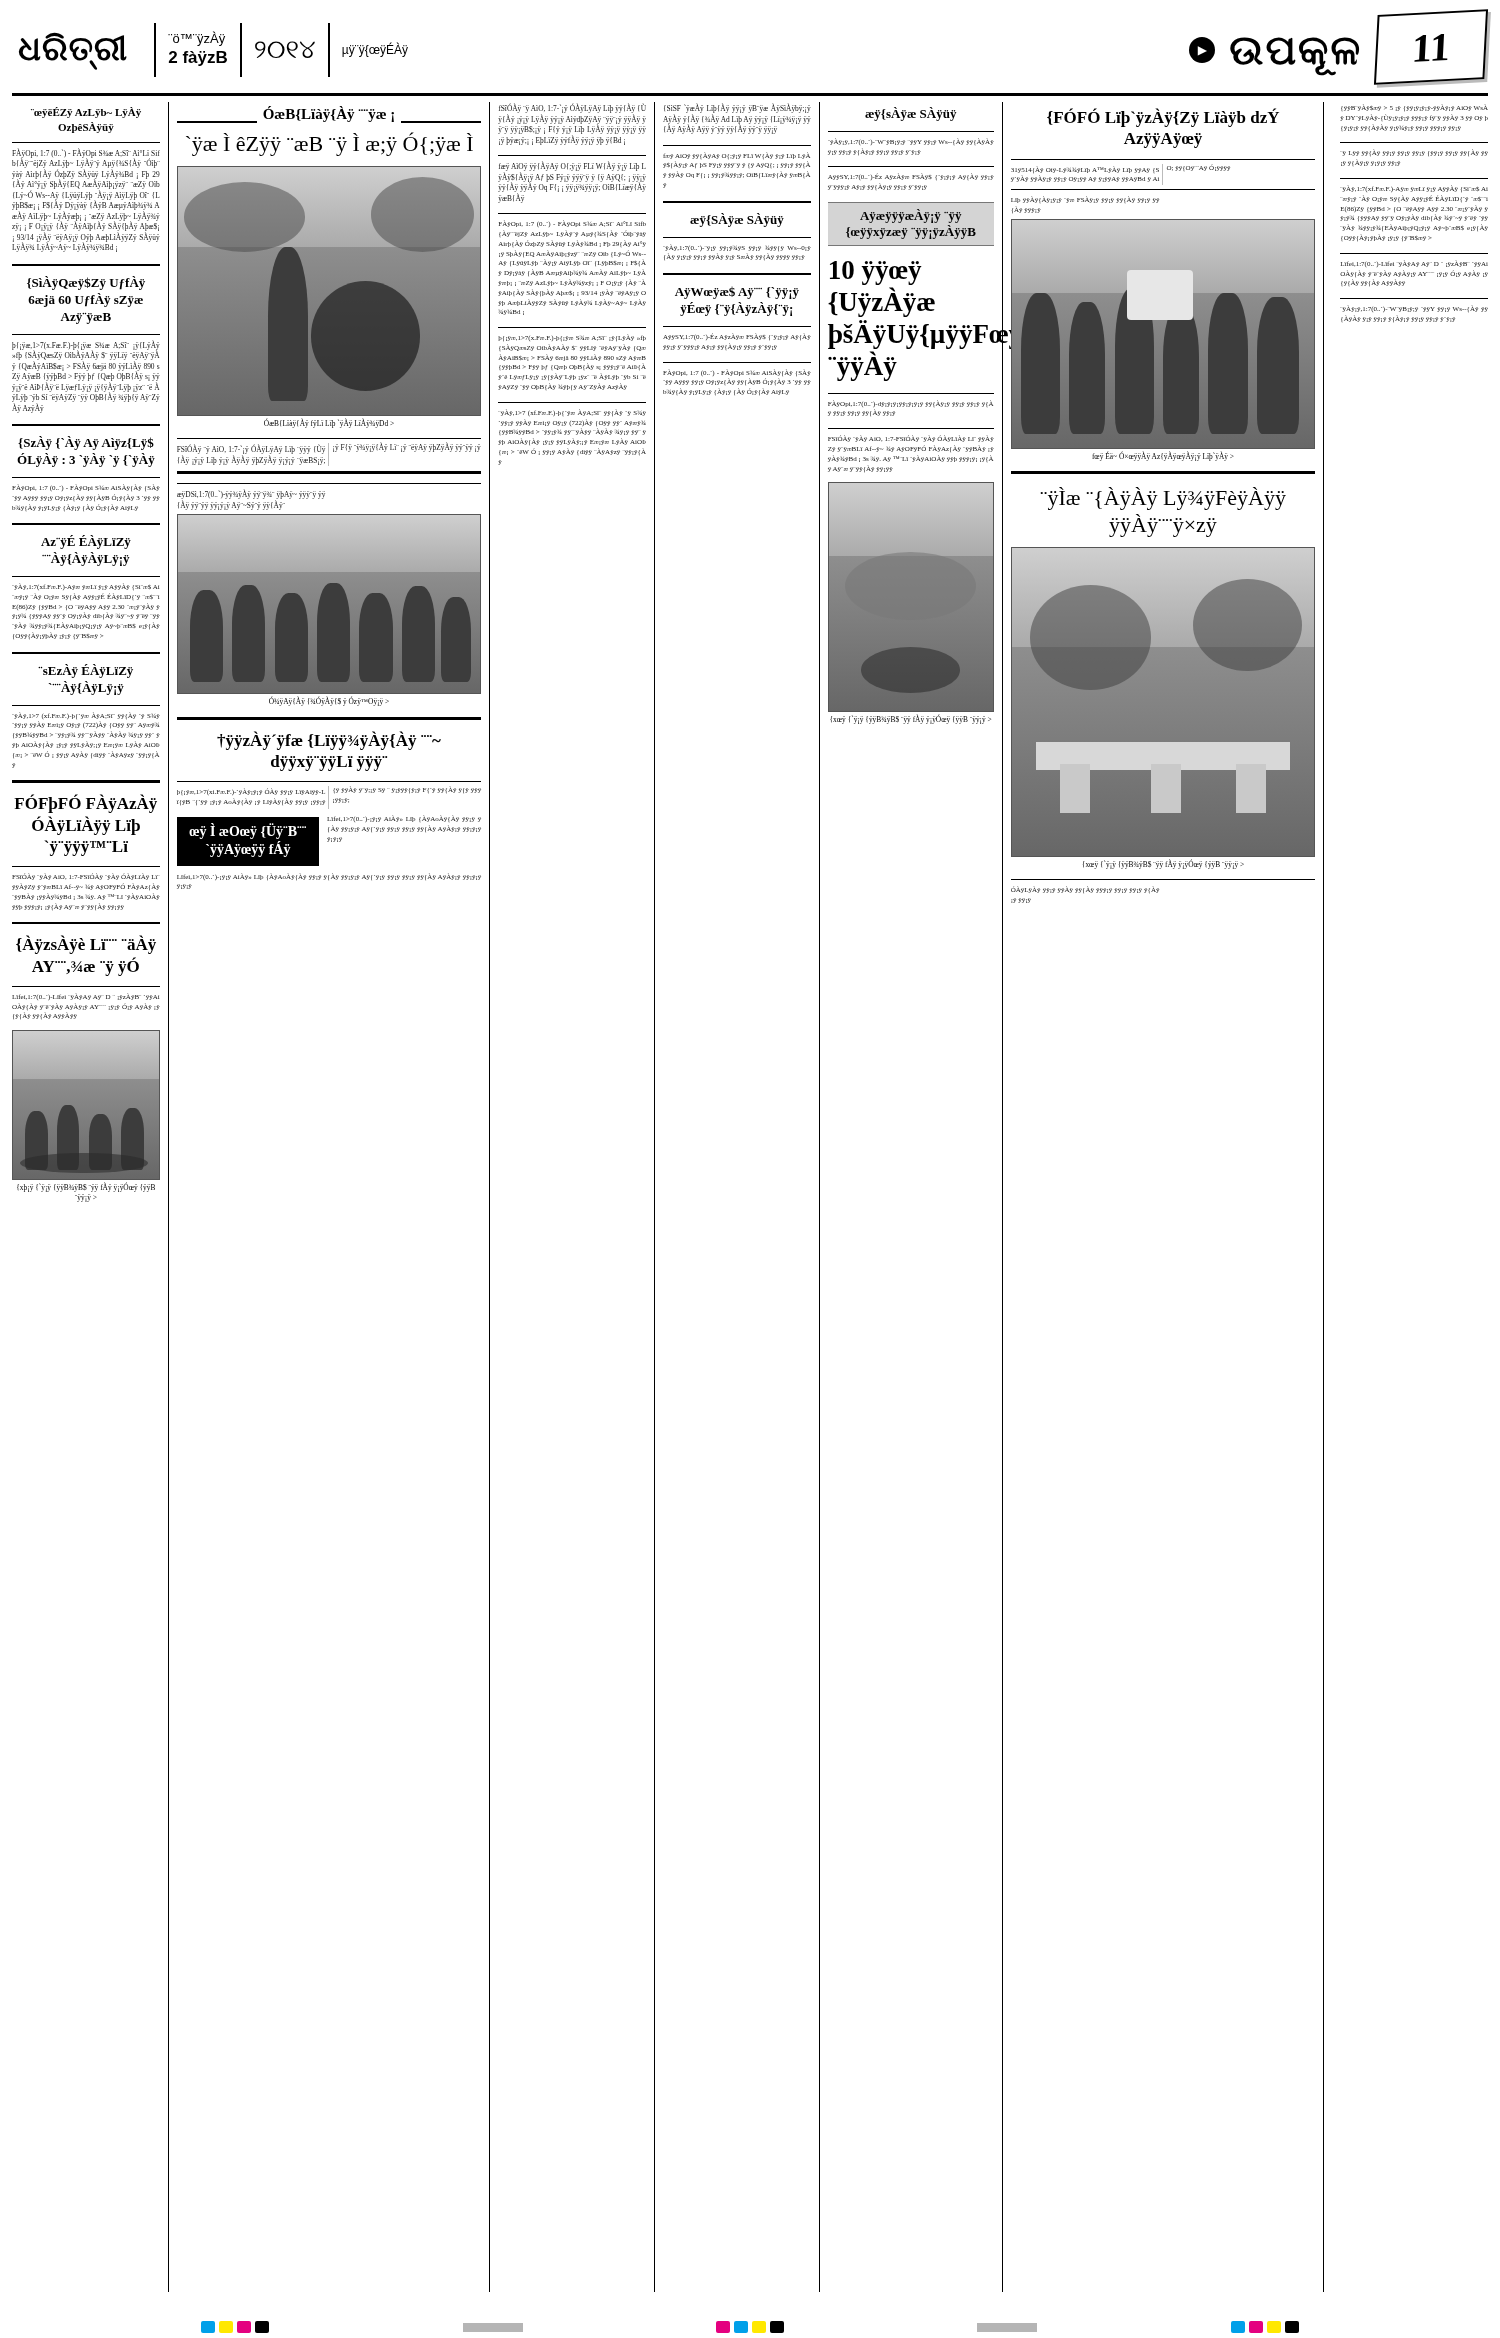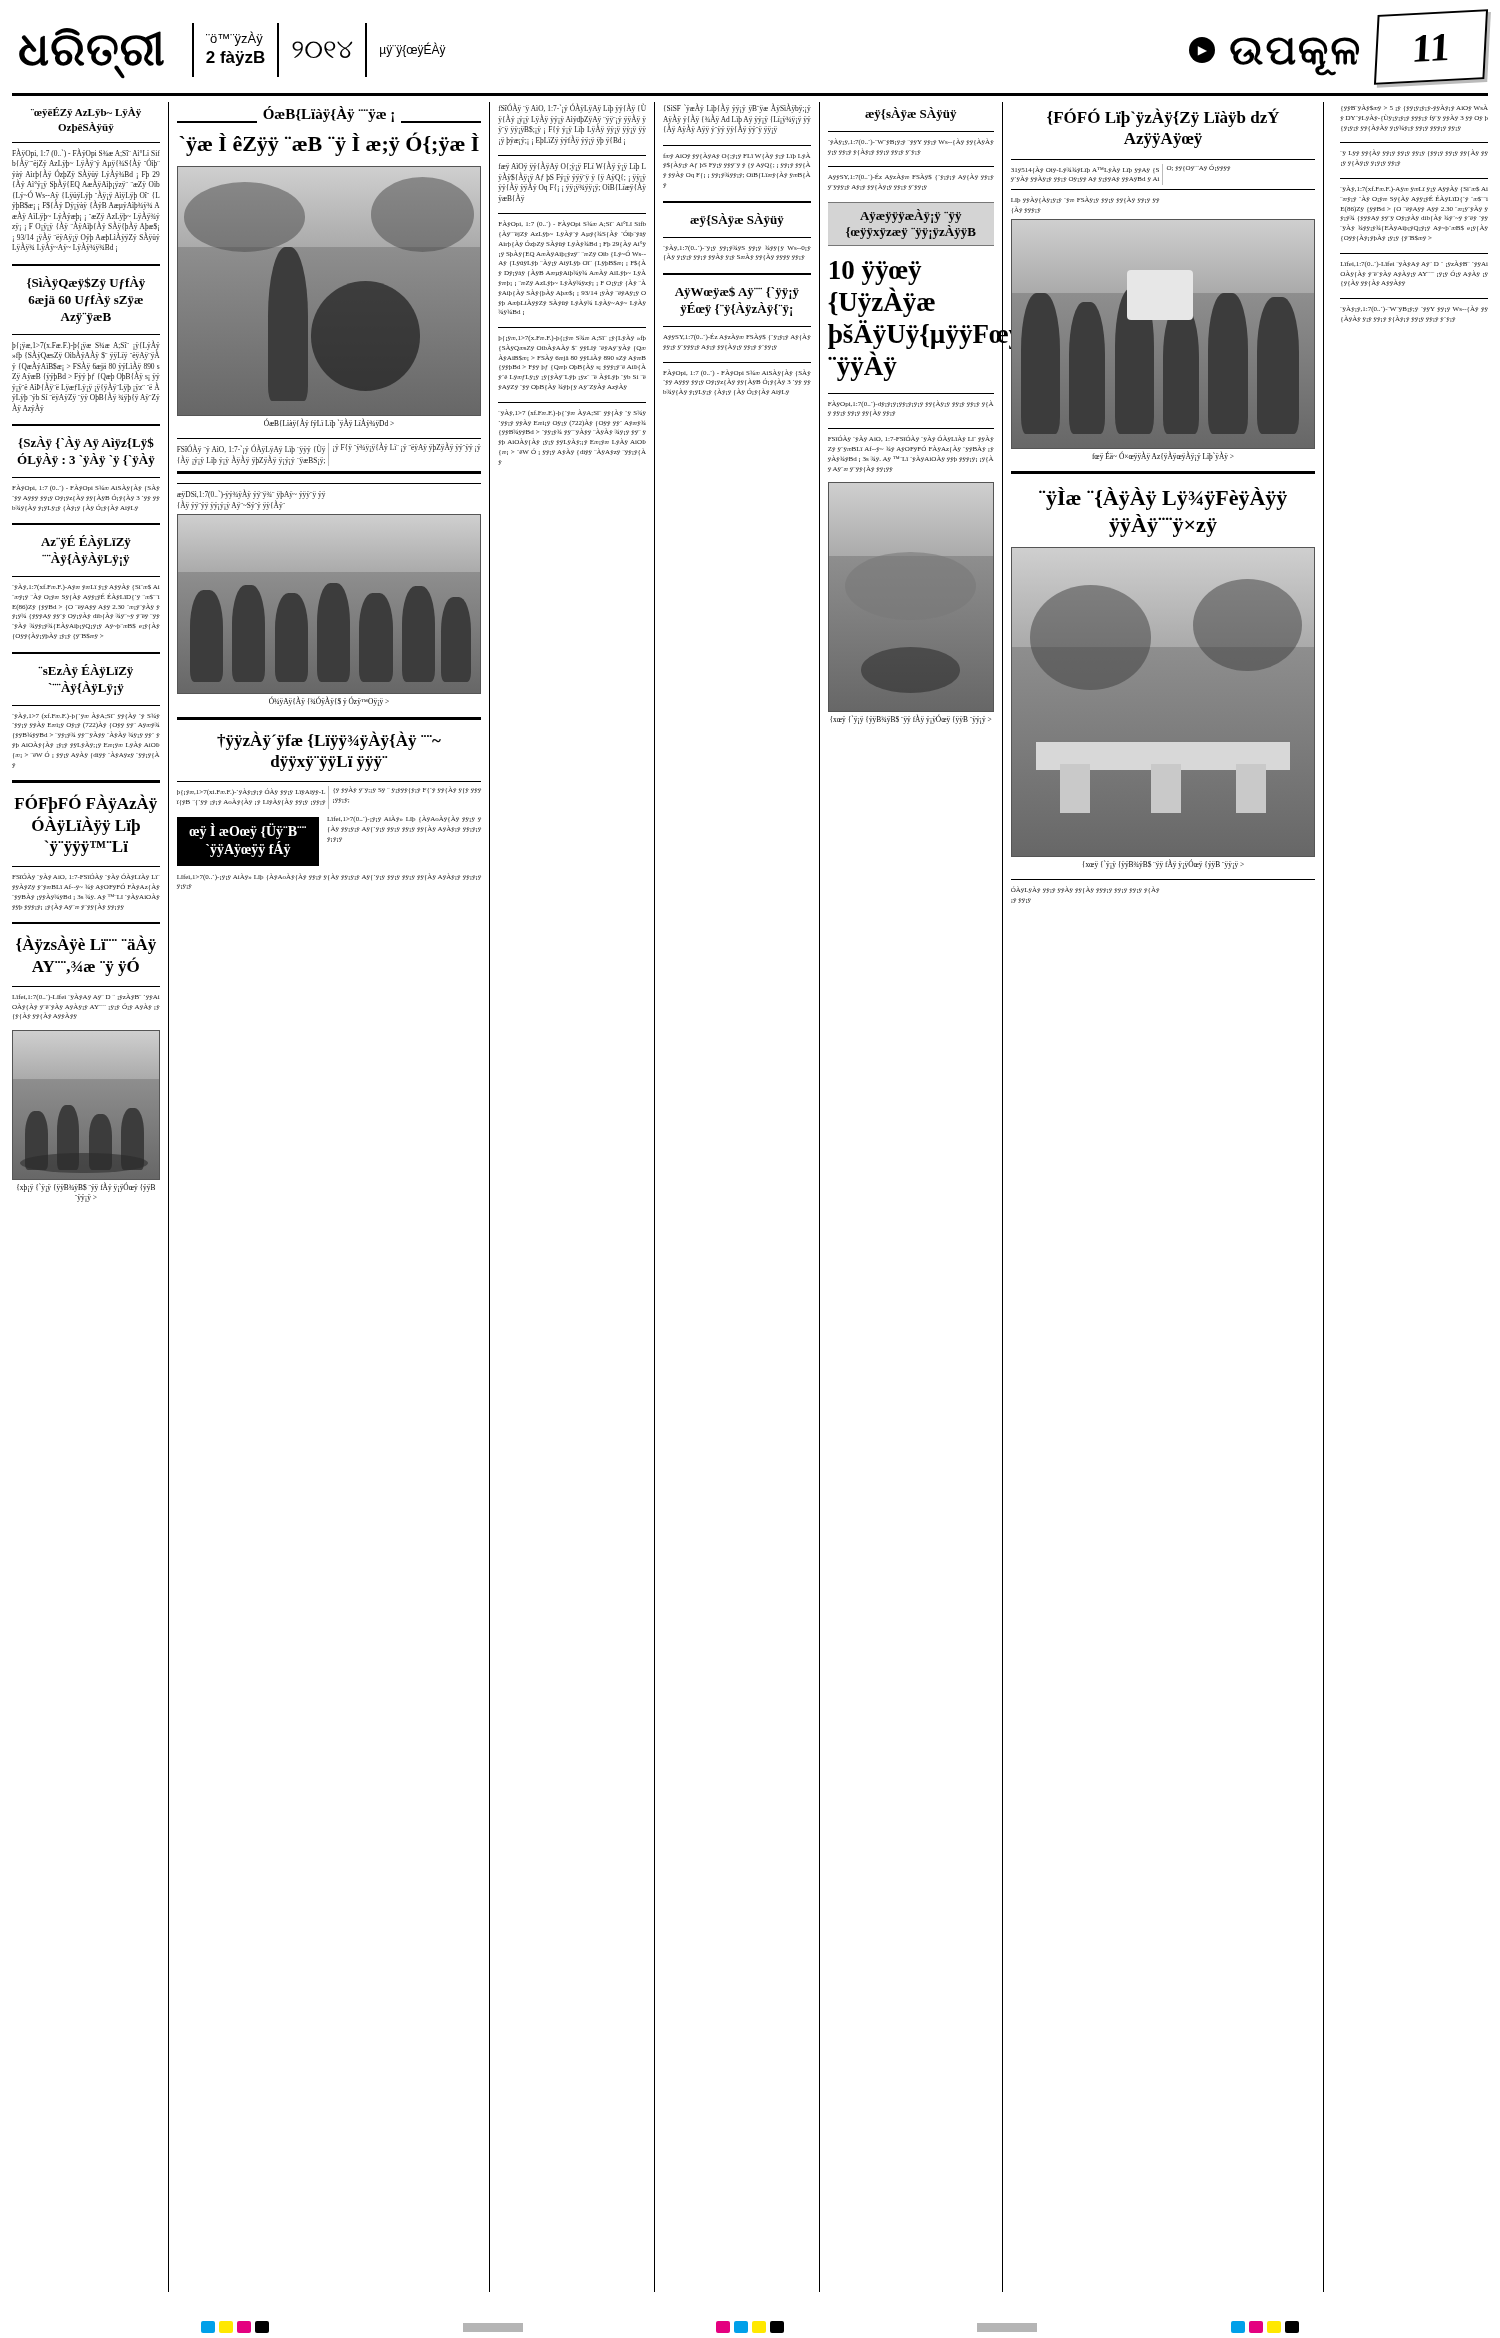--- a/index.html
+++ b/index.html
@@ -22,21 +22,21 @@
   .masthead {
     height:86px;
     border-bottom:3px solid #000;
     display:flex;
     align-items:center;
     position:relative;
     padding:0 6px 4px 6px;
   }
   .logo {
     font-family:"Liberation Serif", serif;
-    font-size:46px;
+    font-size:34px;
     font-weight:bold;
     letter-spacing:1px;
     padding-right:14px;
     white-space:nowrap;
   }
   .mh-sep { width:2px; height:54px; background:#000; margin:0 12px; }
   .mh-block { font-size:13px; line-height:1.25; white-space:nowrap; }
   .mh-block .big { font-size:17px; font-weight:bold; }
   .mh-date { font-size:26px; font-weight:normal; font-family:"Liberation Serif", serif; }
   .mh-small { font-size:12px; }
@@ -118,21 +118,21 @@
     text-align:center;
     margin:4px 0 4px 0;
   }
   .hl-med {
     font-size:17px; font-weight:bold; line-height:1.25;
     font-family:"Liberation Serif", serif;
     text-align:center;
     margin:5px 0 5px 0;
   }
   .hl-big {
-    font-size:22px; font-weight:bold; line-height:1.2;
+    font-size:22px; font-weight:normal; line-height:1.2;
     font-family:"Liberation Serif", serif;
     text-align:center;
     margin:6px 0 6px 0;
   }
   .hl-xl {
     font-size:27px; font-weight:bold; line-height:1.18;
     font-family:"Liberation Serif", serif;
     text-align:left;
     margin:6px 0 6px 0;
   }

